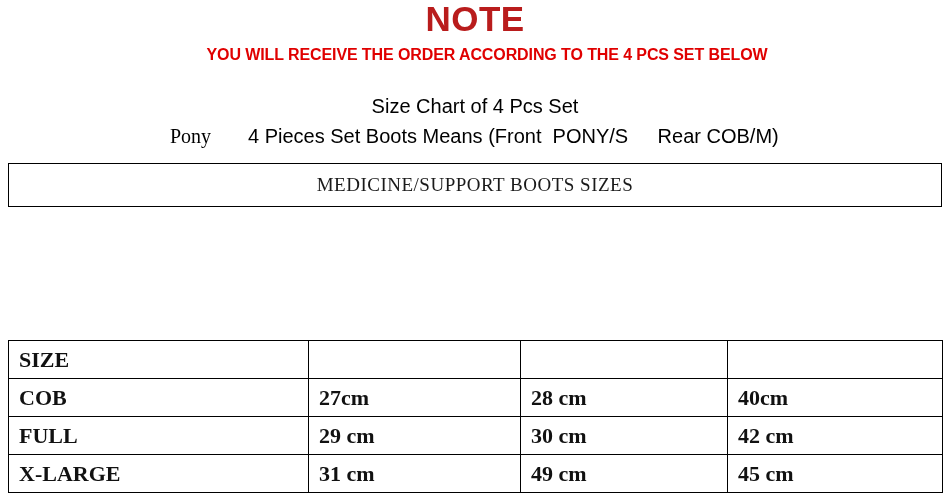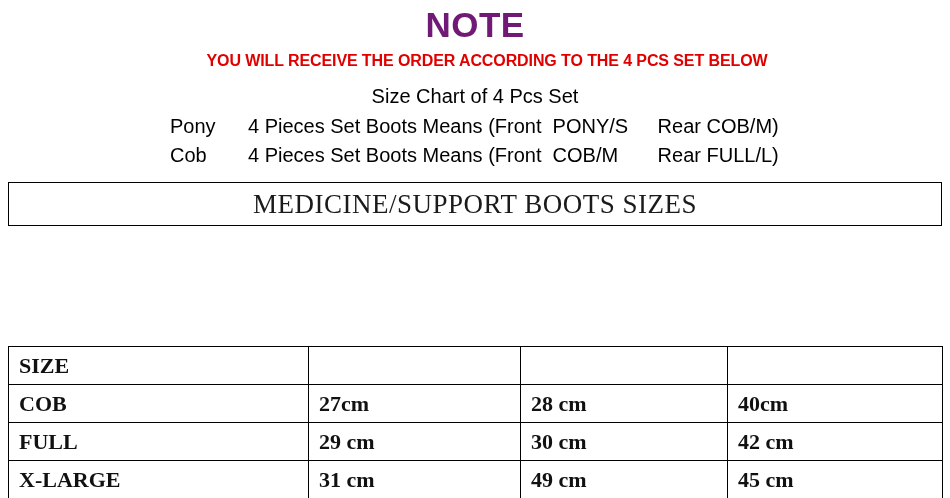--- a/index.html
+++ b/index.html
@@ -18,62 +18,63 @@
   .page {
     width: 950px;
     height: 498px;
     position: relative;
     box-sizing: border-box;
   }
 
   
   .note-title {
     text-align: center;
-    color: #701a75;
+    color: #b91c1c;
     font-weight: bold;
     font-size: 35px;
     line-height: 38px;
     letter-spacing: 0.5px;
-    margin-top: 6px;
+    margin-top: 0;
   }
   .note-sub {
     text-align: center;
     color: #e00000;
     font-weight: bold;
     font-size: 16px;
     line-height: 30px;
     letter-spacing: -0.1px;
     margin-top: 2px;
     white-space: nowrap;
     margin-left: 24px;
   }
 
   
   .chart-heading {
     text-align: center;
     font-size: 20px;
     line-height: 24px;
-    margin-top: 8px;
+    margin-top: 24px;
     font-family: "Liberation Sans", sans-serif;
   }
   .chart-rows {
     margin: 4px 0 0 0;
     padding: 0;
     list-style: none;
     font-size: 20px;
     line-height: 29px;
   }
   .chart-row {
     display: block;
     white-space: nowrap;
     padding-left: 170px;
   }
   .chart-row .c-size {
     display: inline-block;
     width: 78px;
+    font-family: Liberation Serif, serif;
   }
   .chart-row .c-desc {
     display: inline-block;
   }
   .chart-row .c-front {
     display: inline-block;
     width: 105px;
     text-align: left;
   }
   .chart-row .c-rear {
@@ -84,21 +85,21 @@
   .banner {
     margin: 12px 8px 0 8px;
     border: 1.5px solid #000000;
     height: 42px;
     display: flex;
     align-items: center;
     justify-content: center;
   }
   .banner-text {
     font-family: "Liberation Serif", serif;
-    font-size: 27px;
+    font-size: 19px;
     letter-spacing: 0.5px;
     color: #1a1a1a;
   }
 
   
   .table-wrap {
     position: absolute;
     left: 8px;
     right: 8px;
     top: 340px;
@@ -129,23 +130,20 @@
 <div class="page">
 
   <div class="note-title">NOTE</div>
   <div class="note-sub">YOU WILL RECEIVE THE ORDER ACCORDING TO THE 4 PCS SET BELOW</div>
 
   <div class="chart-heading">Size Chart of 4 Pcs Set</div>
 
   <ul class="chart-rows">
     <li class="chart-row">
       <span class="c-size">Pony</span><span class="c-desc">4 Pieces Set Boots Means (Front</span>&nbsp;&nbsp;<span class="c-front">PONY/S</span><span class="c-rear">Rear COB/M)</span>
-    </li>
-    <li class="chart-row">
-      <span class="c-size">Cob</span><span class="c-desc">4 Pieces Set Boots Means (Front</span>&nbsp;&nbsp;<span class="c-front">COB/M</span><span class="c-rear">Rear FULL/L)</span>
     </li>
   </ul>
 
   <div class="banner">
     <span class="banner-text">MEDICINE/SUPPORT BOOTS SIZES</span>
   </div>
 
   <div class="table-wrap">
     <table class="sizes">
       <colgroup>

